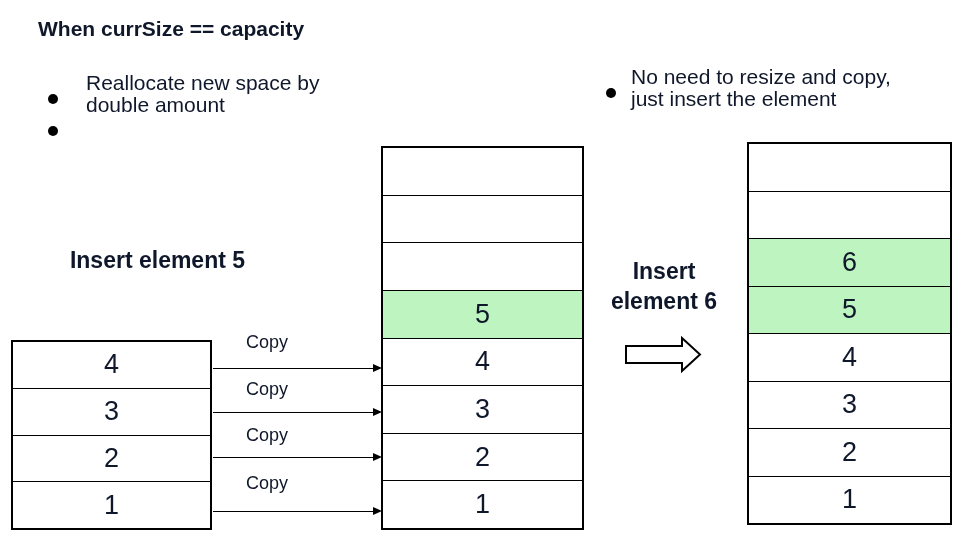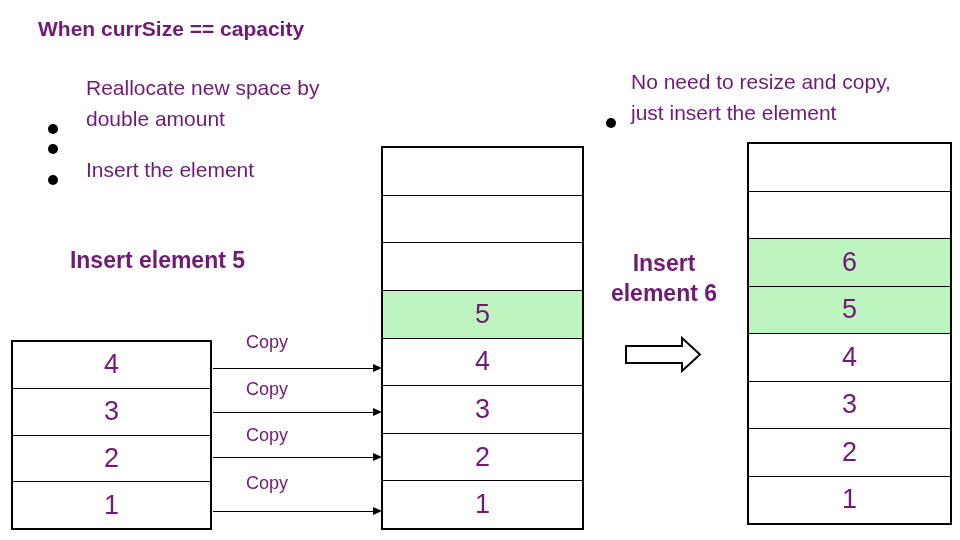--- a/index.html
+++ b/index.html
@@ -1,35 +1,35 @@
 <!DOCTYPE html>
 <html style="--hl: #bef4c0;"><head>
 <meta charset="utf-8">
 <style>
   html,body{margin:0;padding:0;background:#fff;}
   .slide{
     position:relative;width:960px;height:540px;background:#ffffff;overflow:hidden;
-    font-family:"Liberation Sans",sans-serif;color:#701a75;
+    font-family:"Liberation Sans",sans-serif;color:#0f172a;
   }
   .heading{position:absolute;font-weight:bold;font-size:21px;white-space:nowrap;}
   .heading.left{left:38px;top:17px;}
   .heading.right{left:593px;top:8px;}
 
   ul.bullets{list-style:none;margin:0;padding:0;position:absolute;}
-  ul.bullets li{display:flex;align-items:flex-end;font-size:21px;line-height:31px;}
+  ul.bullets li{display:flex;align-items:center;font-size:21px;line-height:22px;}
   ul.bullets .dot{flex:0 0 auto;width:10px;height:10px;border-radius:50%;background:#000;margin-top:10px;}
   ul.bullets .btext{display:block;}
   .left-bullets{left:48px;top:72px;}
   .left-bullets .btext{width:285px;margin-left:28px;}
   .right-bullets{left:606px;top:66px;}
   .right-bullets .btext{width:285px;margin-left:15px;}
 
   .action-label{position:absolute;font-weight:bold;font-size:23px;text-align:center;line-height:30px;}
   .insert5{left:40px;top:245px;width:235px;}
-  .insert6{left:600px;top:248px;width:128px;}
+  .insert6{left:600px;top:256px;width:128px;}
 
   .array{position:absolute;border:2px solid #000;display:flex;flex-direction:column;
          box-sizing:border-box;background:#fff;}
   .array .cell{flex:1 1 0;border-bottom:1.5px solid #000;display:flex;align-items:center;
                justify-content:center;font-size:27px;}
   .array .cell:last-child{border-bottom:none;}
   .array .cell.hl{background:var(--hl,#bef4c0);}
   .array.old{left:11px;top:340px;width:201px;height:190px;}
   .array.new{left:381px;top:146px;width:203px;height:384px;}
   .array.result{left:747px;top:142px;width:205px;height:383px;}
@@ -51,24 +51,20 @@
 
   <div class="heading left">When currSize == capacity</div>
 
   <ul class="bullets left-bullets">
     <li>
       <span class="dot"></span>
       <span class="btext">Reallocate new space by double amount</span>
     </li>
     <li>
       <span class="dot"></span>
-    </li>
-    <li>
-      <span class="dot"></span>
-      <span class="btext">Insert the element</span>
     </li>
   </ul>
 
   <ul class="bullets right-bullets">
     <li>
       <span class="dot"></span>
       <span class="btext">No need to resize and copy, just insert the element</span>
     </li>
   </ul>
 

